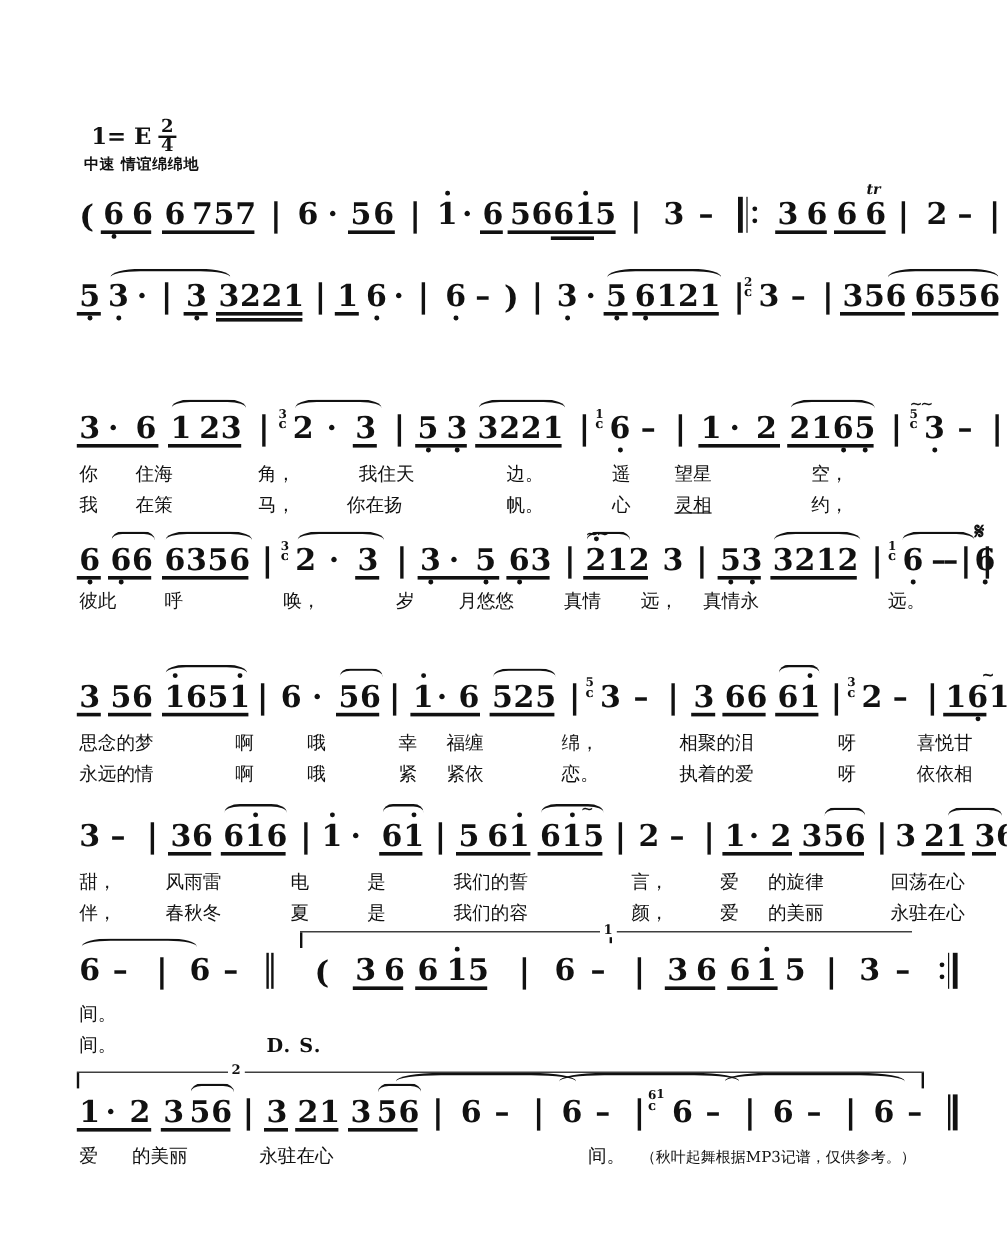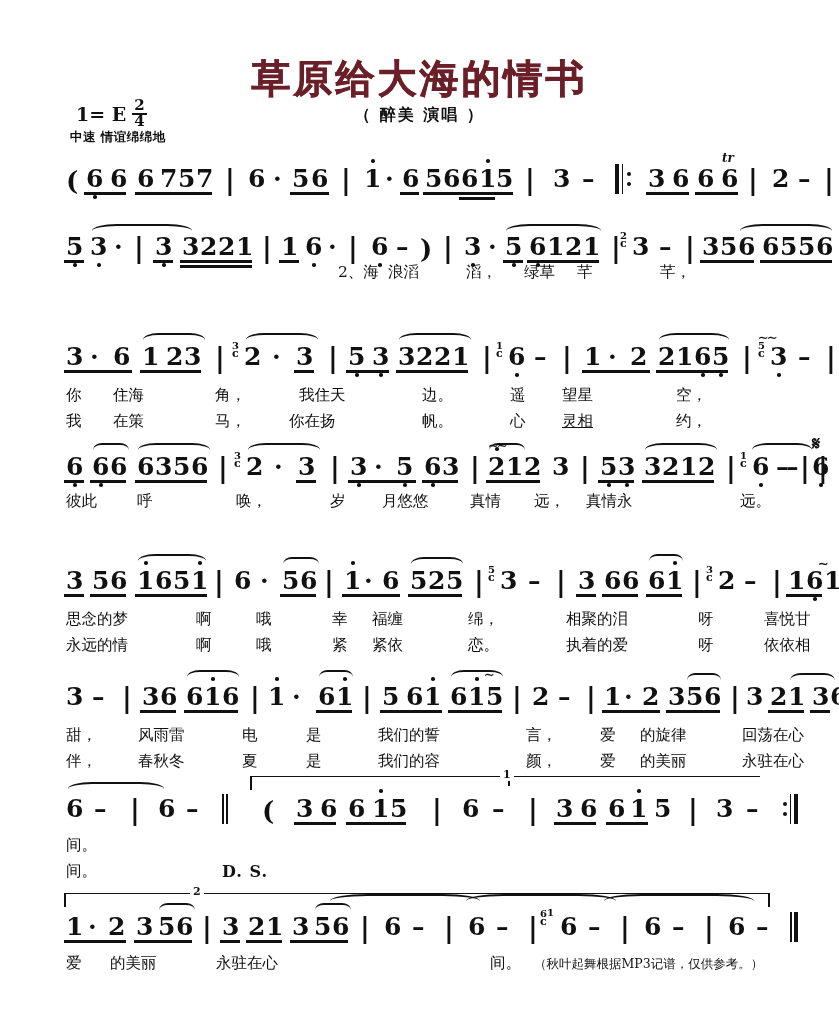--- a/index.html
+++ b/index.html
@@ -128,22 +128,20 @@
   .volta .tick{position:absolute;top:0;width:1.6px;height:9px;background:#111;}
 
   .ds{position:absolute;font-size:16px;font-weight:bold;
       font-family:"DejaVu Serif","Liberation Serif",serif;letter-spacing:1px;}
 </style>
 </head>
 <body>
 
 <div class="sheet">
 
-  <div class="title">草原给大海的情书</div>
-  <div class="singer">（ 醉美 演唱 ）</div>
 
   <div class="keysig">
     <span>1= E</span>
     <span class="frac">
       <span class="num">2</span>
       <span class="den">4</span>
     </span>
   </div>
   <div class="tempo">中速 情谊绵绵地</div>
 
@@ -284,28 +282,20 @@
     </div>
   </div>
 
   <div class="system" style="top:228px;">
     <div class="noteline">
       <span class="at bar" style="left:0px;top:6px;"></span>
     </div>
   </div>
 
   <div class="system" style="top:265px;">
-    <div class="lyricline">
-      <span class="at lyr" style="left:338px;">2、海</span>
-      <span class="at lyr" style="left:388px;">浪滔</span>
-      <span class="at lyr" style="left:466px;">滔，</span>
-      <span class="at lyr" style="left:524px;">绿草</span>
-      <span class="at lyr" style="left:577px;">芊</span>
-      <span class="at lyr" style="left:660px;">芊，</span>
-    </div>
   </div>
 
   <div class="system" style="top:338px;">
     <div class="noteline">
 
       <span class="at n" style="left:66px;top:6px;">3</span>
       <span class="at dot-aug" style="left:90px;top:6px;">·</span>
       <span class="at n" style="left:113px;top:6px;">6</span>
       <span class="beam" style="left:64px;top:32px;width:68px;"></span>
 

